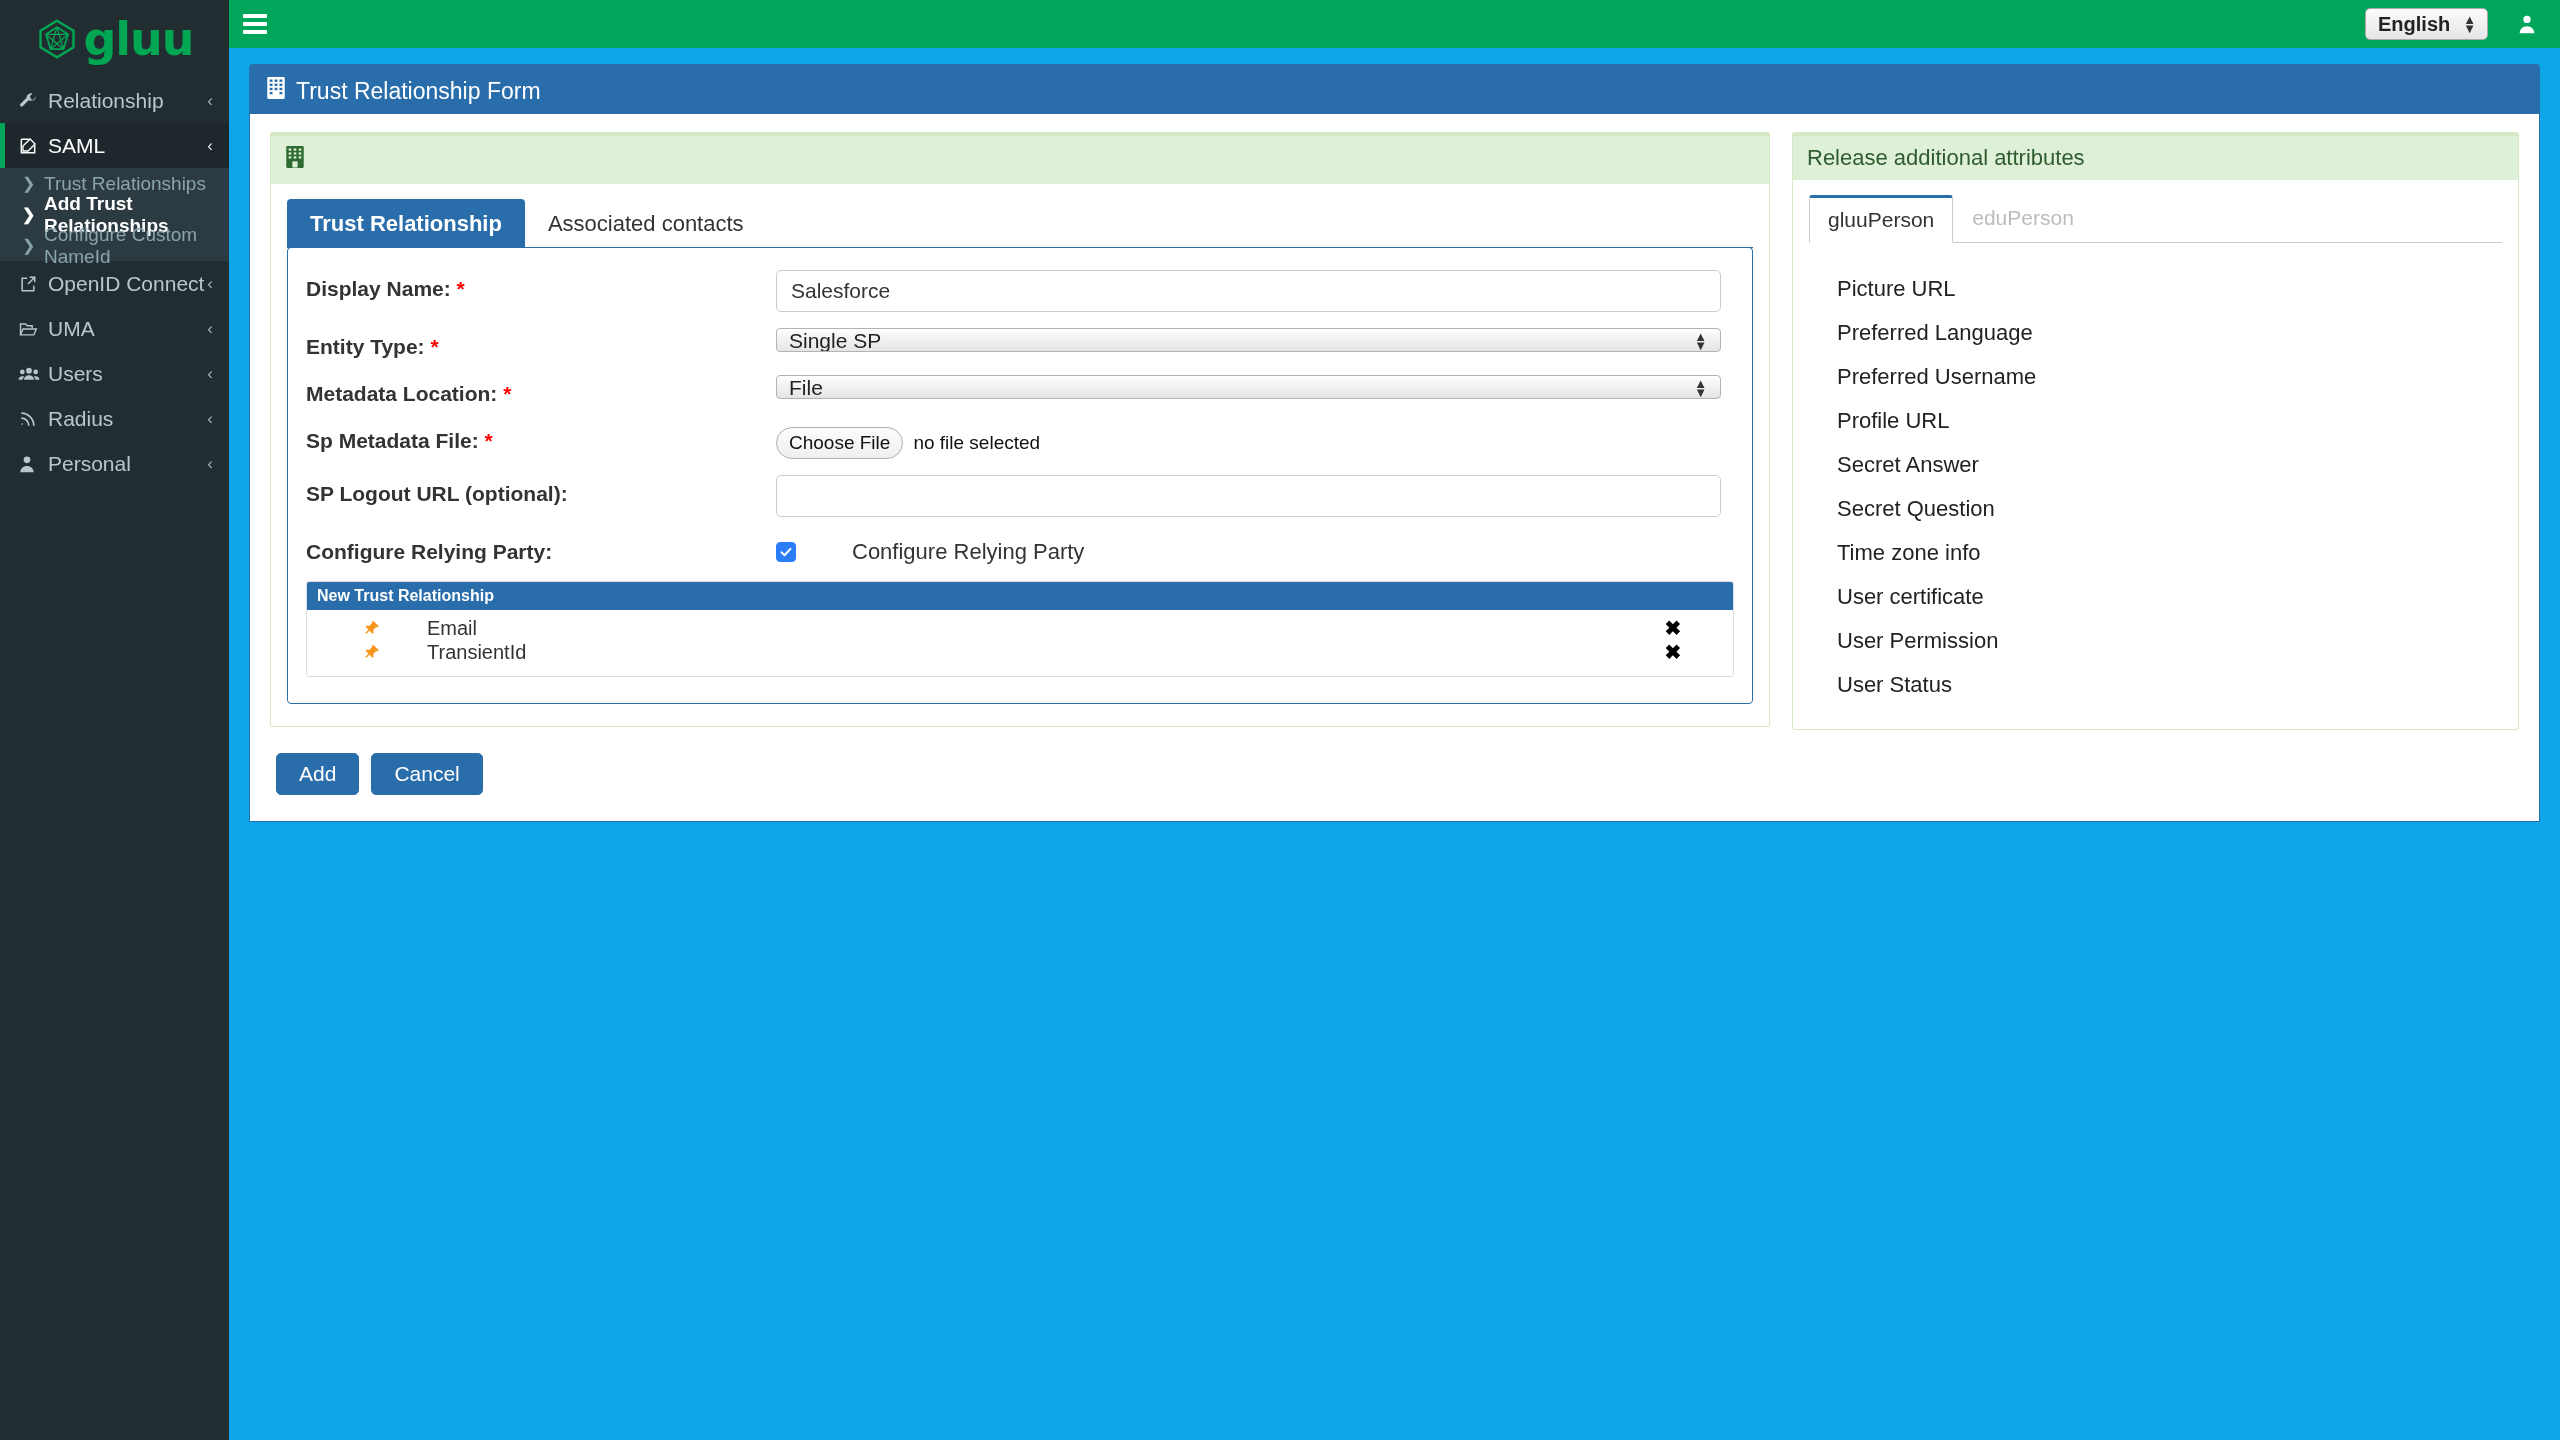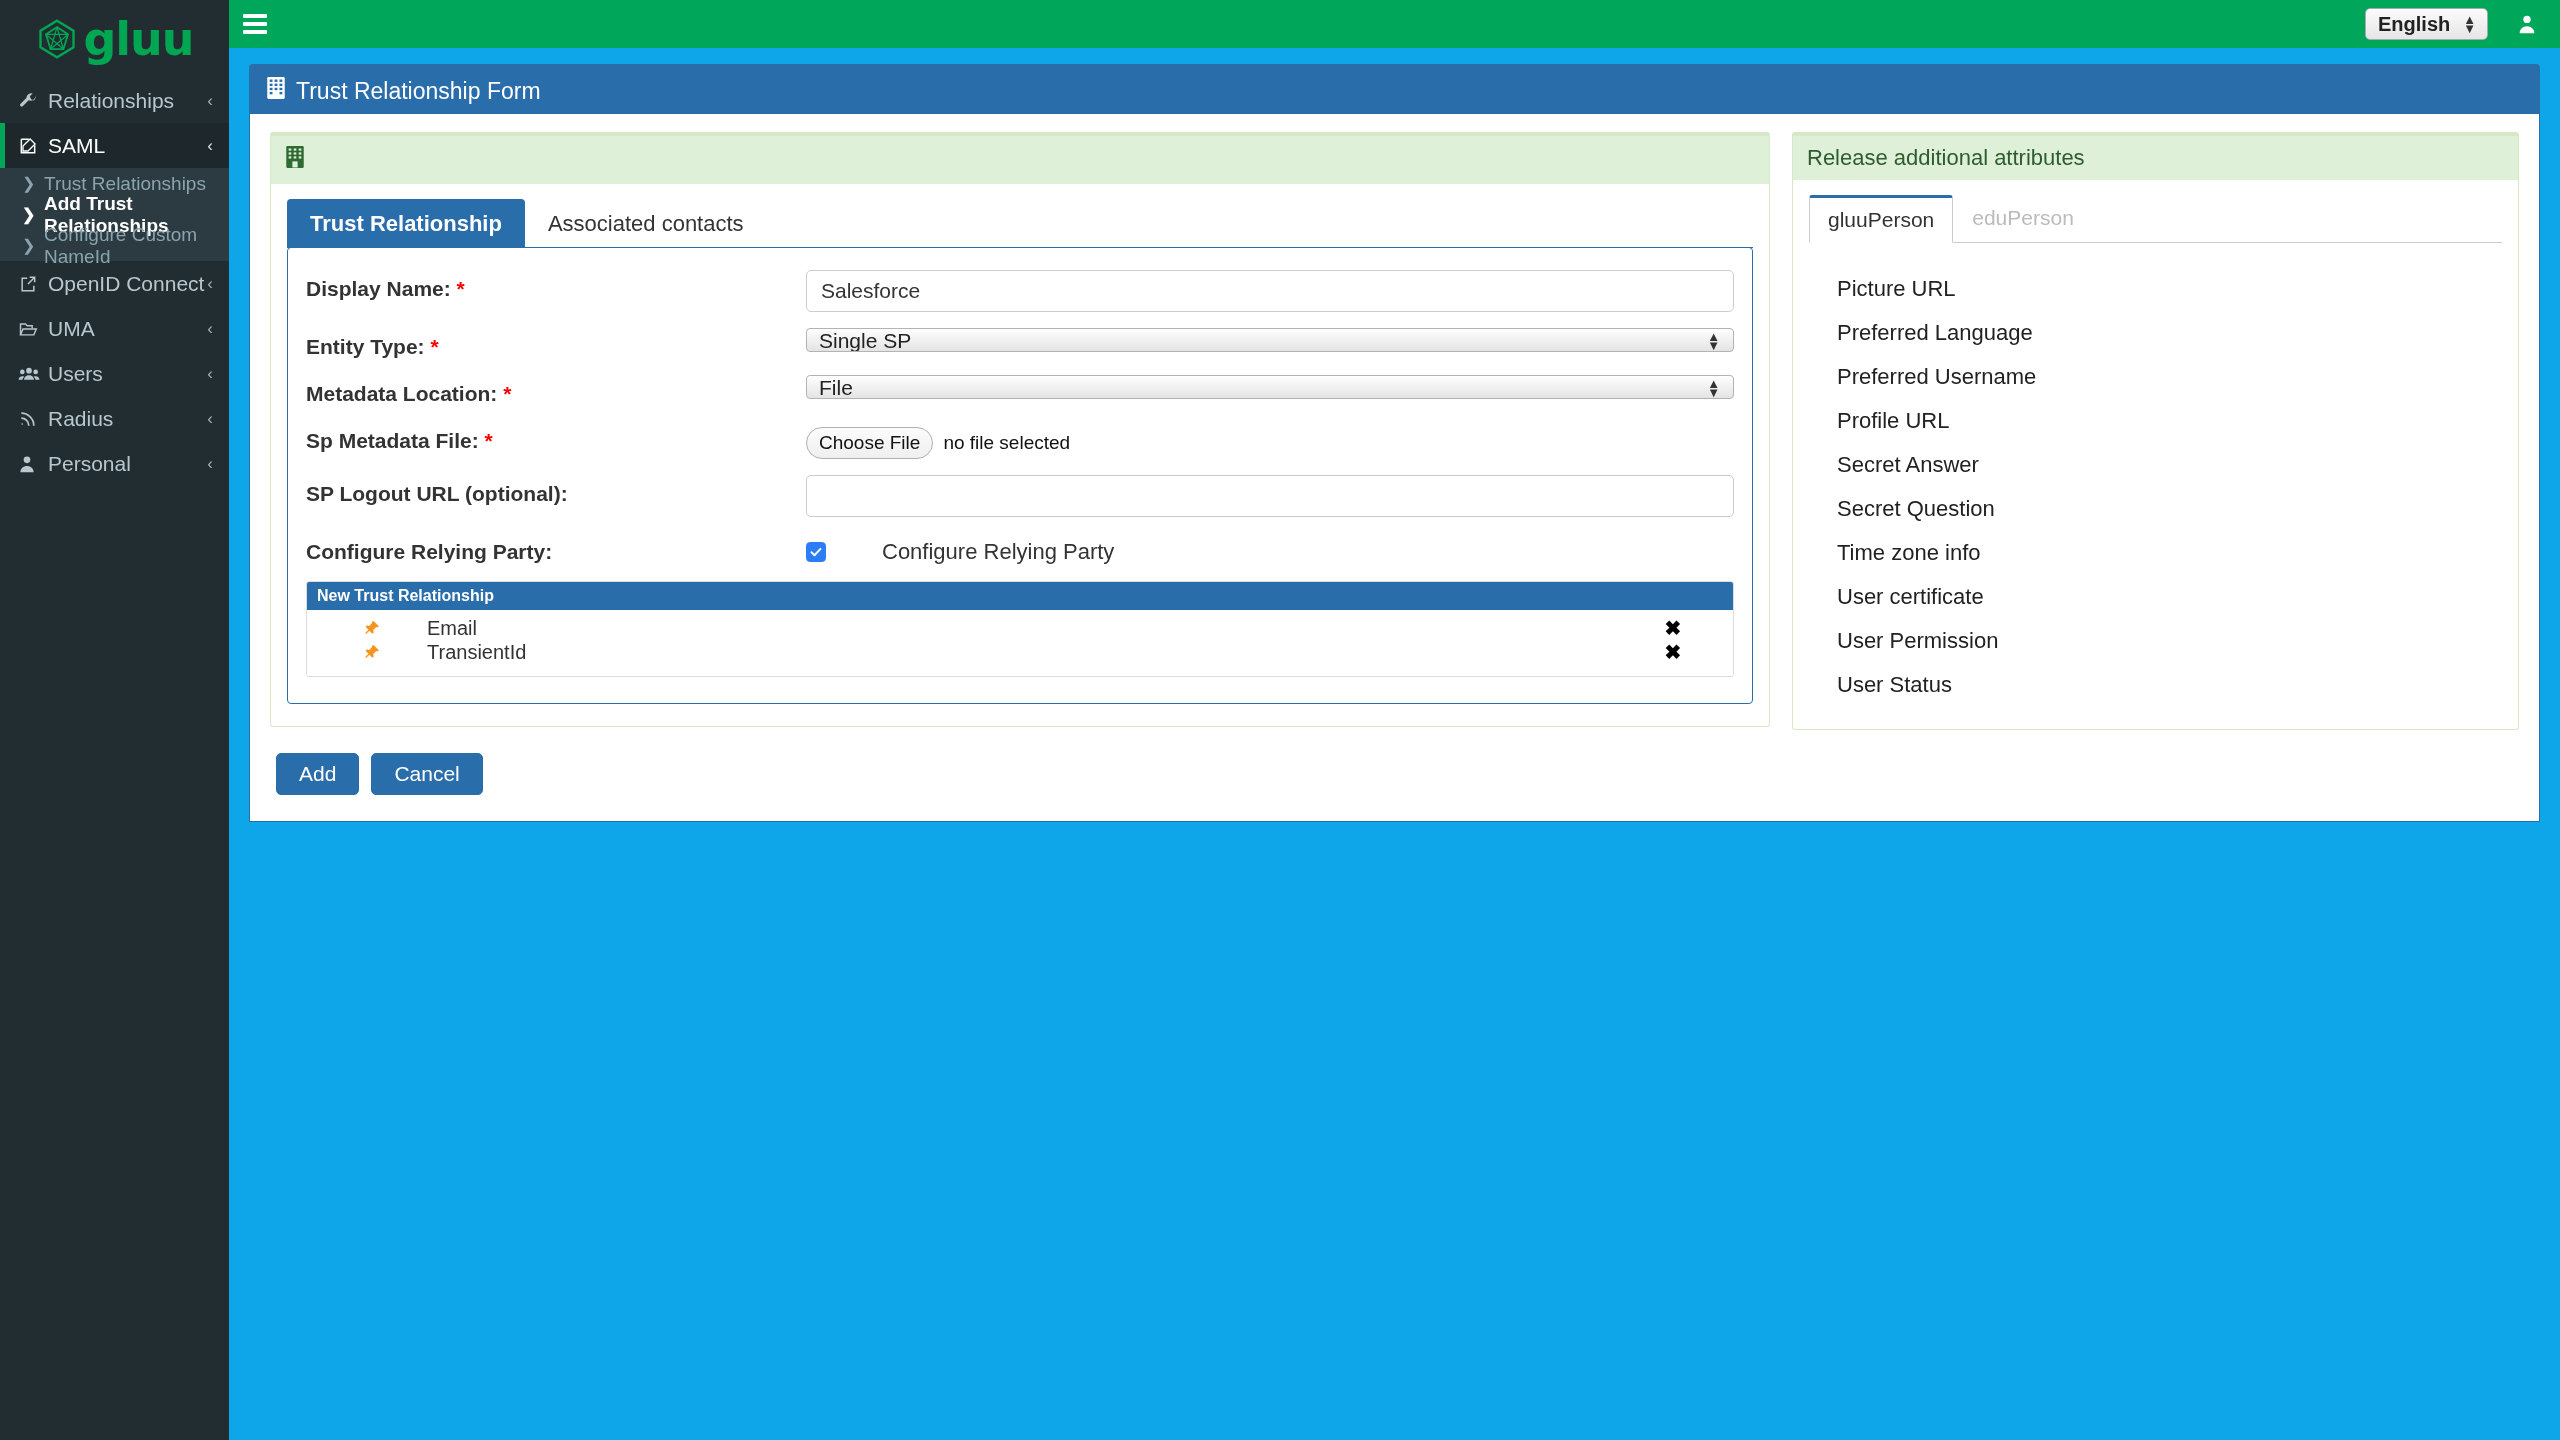--- a/index.html
+++ b/index.html
@@ -165,21 +165,20 @@
 
   .form-card {
     border: 1px solid #2a6dab;
     border-radius: 4px;
     padding: 22px 18px 26px 18px;
     margin-top: -1px;
   }
   .form-row {
     display: flex; align-items: flex-start;
     margin-bottom: 16px;
-    gap: 30px;
   }
   .form-label {
     width: 470px; flex: 0 0 470px;
     font-weight: bold;
     font-size: 21px;
     padding-top: 7px;
     color: #333;
   }
   .req { color: #f00; font-weight: bold; }
   .form-field { flex: 1; max-width: 945px; }
@@ -315,21 +314,21 @@
       <span class="logo-text">gluu</span>
     </div>
   </div>
 
   <div class="nav-item">
     <span class="nav-icon">
       <svg width="20" height="20" viewBox="0 0 24 24" fill="currentColor">
           <path d="M21 5.5a6 6 0 0 1-8.2 5.6L5.6 18.3a2 2 0 0 1-2.8-2.8l7.2-7.2A6 6 0 0 1 17.5 3l-3.3 3.3 1.5 3.5 3.5 1.5L21 8.3c0-.9 0-1.9 0-2.8z"></path>
         </svg>
     </span>
-    <span class="nav-label">Relationships</span>
+    <span class="nav-label">Relationship</span>
     <span class="nav-caret">‹</span>
   </div>
 
   <div class="nav-item active">
     <span class="nav-icon">
       <svg width="20" height="20" viewBox="0 0 24 24" fill="none" stroke="currentColor" stroke-width="1.8">
           <path d="M4 4h9M4 4v16h16v-9"></path>
           <path d="M14.5 3.5l6 6L12 18H6v-6z" stroke-width="1.6"></path>
         </svg>
     </span>

